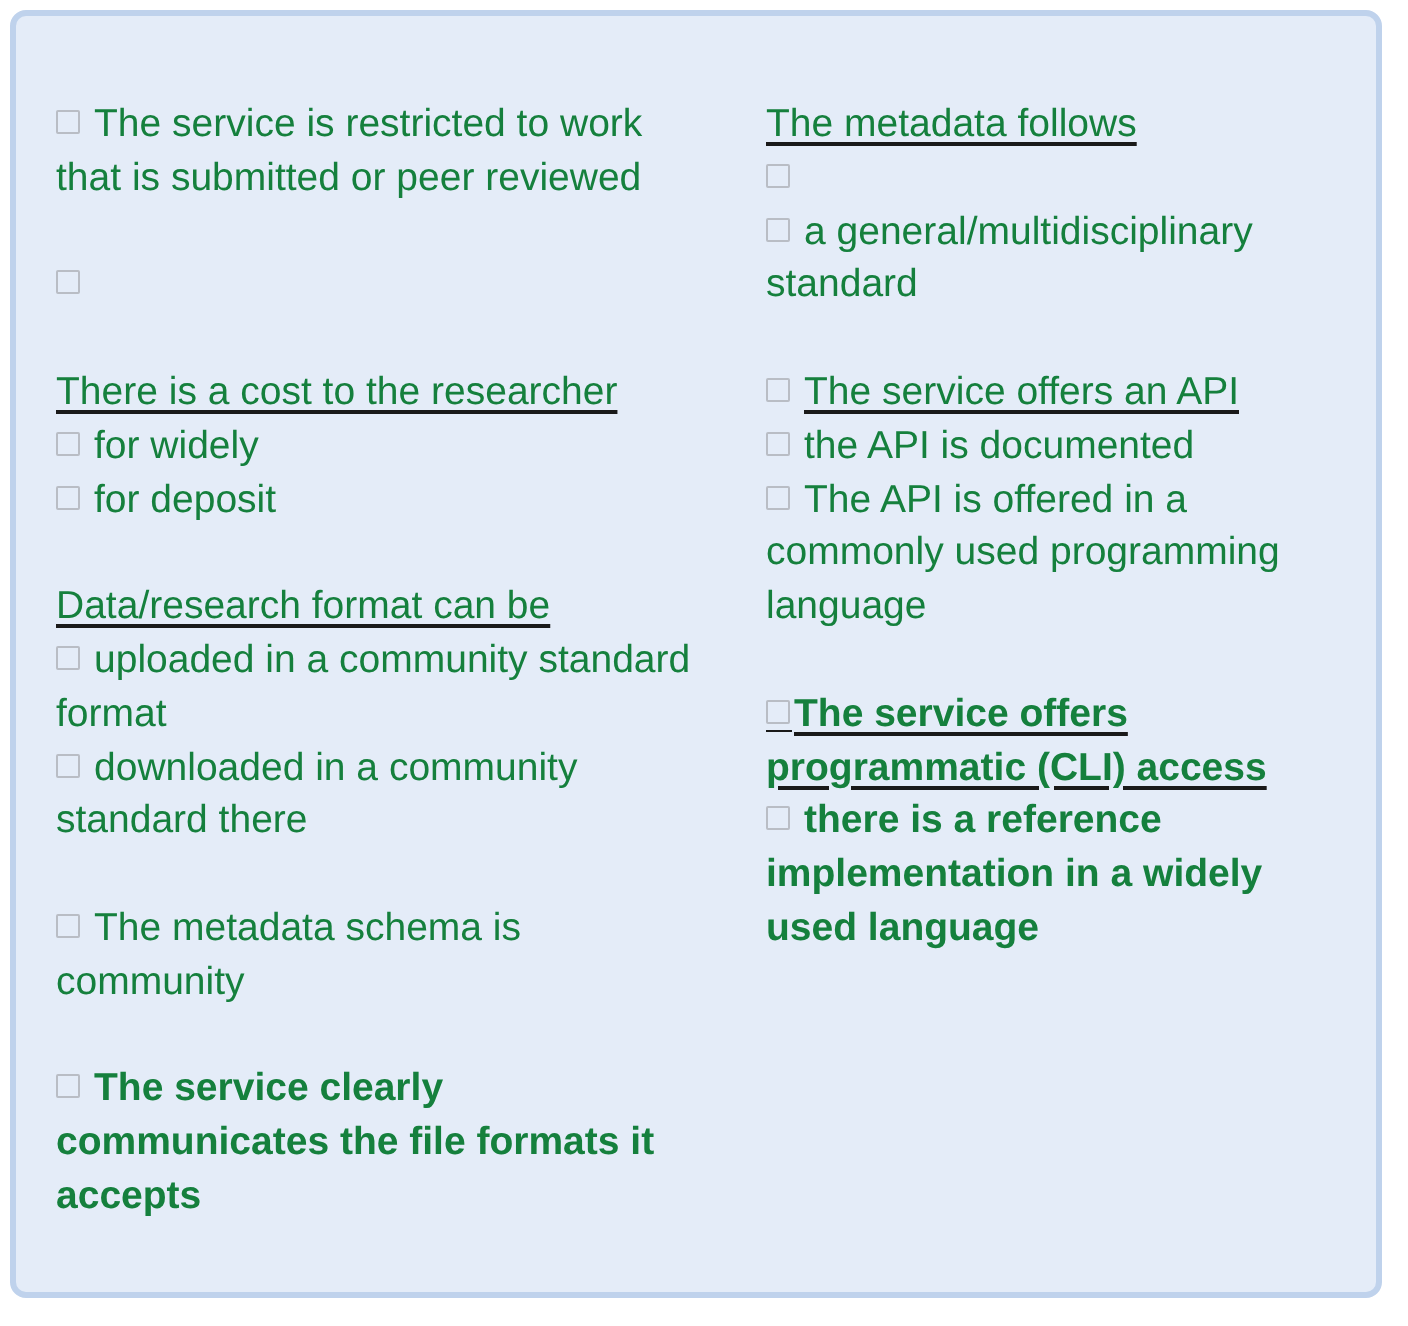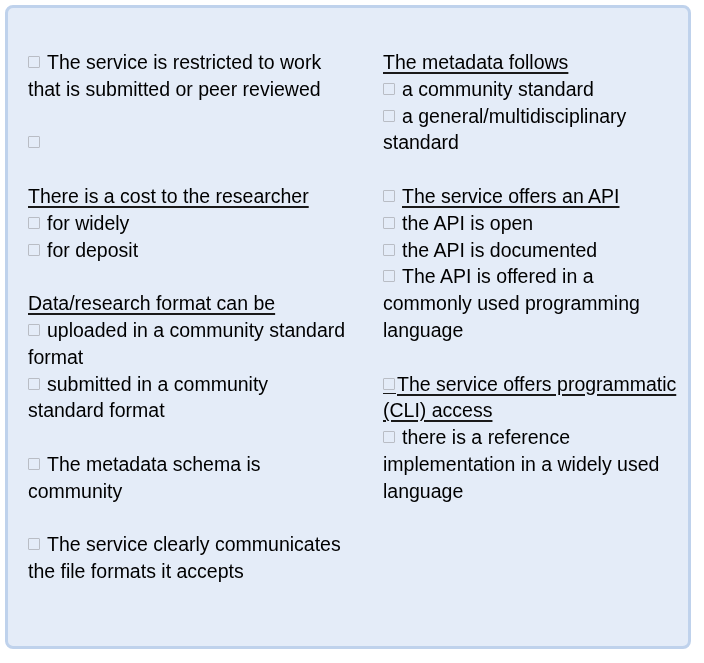--- a/index.html
+++ b/index.html
@@ -24,27 +24,27 @@
     box-sizing: border-box;
     background: #e4ecf8;
     border: 3px solid #bfd2ec;
     border-radius: 8px;
     display: flex;
     align-items: flex-start;
     padding: 41px 14px 20px 20px;
     gap: 35px;
     font-size: 19.5px;
     line-height: 26.8px;
-    color: #000000;
+    color: #15803d;
   }
   .col { display: block; overflow: hidden; }
   .col-left  { width: 320px; flex: 0 0 320px; }
   .col-right { width: 297px; flex: 0 0 297px; }
   .block { margin: 0 0 26.8px 0; }
-  .block:last-child { margin-bottom: 0; }
+  .block:last-child { margin-bottom: 0; font-weight: bold; }
   .row { margin: 0; }
   .heading {
     text-decoration: underline;
     text-decoration-thickness: 1.5px;
     text-underline-offset: 3px;
     text-decoration-color: #1a1a1a;
   }
   .cb {
     display: inline-block;
     position: relative;
@@ -81,38 +81,37 @@
           <div class="row"><span class="cb"></span></div>
         </div>
         <div class="block">
           <div class="row"><span class="heading">There is a cost to the researcher</span></div>
           <div class="row"><span class="cb"></span><span>for widely</span></div>
           <div class="row"><span class="cb"></span><span>for deposit</span></div>
         </div>
         <div class="block">
           <div class="row"><span class="heading">Data/research format can be</span></div>
           <div class="row"><span class="cb"></span><span>uploaded in a community standard format</span></div>
-          <div class="row"><span class="cb"></span><span>submitted in a community standard format</span></div>
+          <div class="row"><span class="cb"></span><span>downloaded in a community standard there</span></div>
         </div>
         <div class="block">
           <div class="row"><span class="cb"></span><span>The metadata schema is community</span></div>
         </div>
         <div class="block">
           <div class="row"><span class="cb"></span><span>The service clearly communicates the file formats it accepts</span></div>
         </div>
       </div>
     <div class="col col-right" id="col-right">
         <div class="block">
           <div class="row"><span class="heading">The metadata follows</span></div>
-          <div class="row"><span class="cb"></span><span>a community standard</span></div>
+          <div class="row"><span class="cb"></span></div>
           <div class="row"><span class="cb"></span><span>a general/multidisciplinary standard</span></div>
         </div>
         <div class="block">
           <div class="row"><span class="cb"></span><span class="heading">The service offers an API</span></div>
-          <div class="row"><span class="cb"></span><span>the API is open</span></div>
           <div class="row"><span class="cb"></span><span>the API is documented</span></div>
           <div class="row"><span class="cb"></span><span>The API is offered in a commonly used programming language</span></div>
         </div>
         <div class="block">
           <div class="row"><span class="cb cb-attached"></span><span class="heading">The service offers programmatic (CLI) access</span></div>
           <div class="row"><span class="cb"></span><span>there is a reference implementation in a widely used language</span></div>
         </div>
       </div>
   </div>
 </div>

